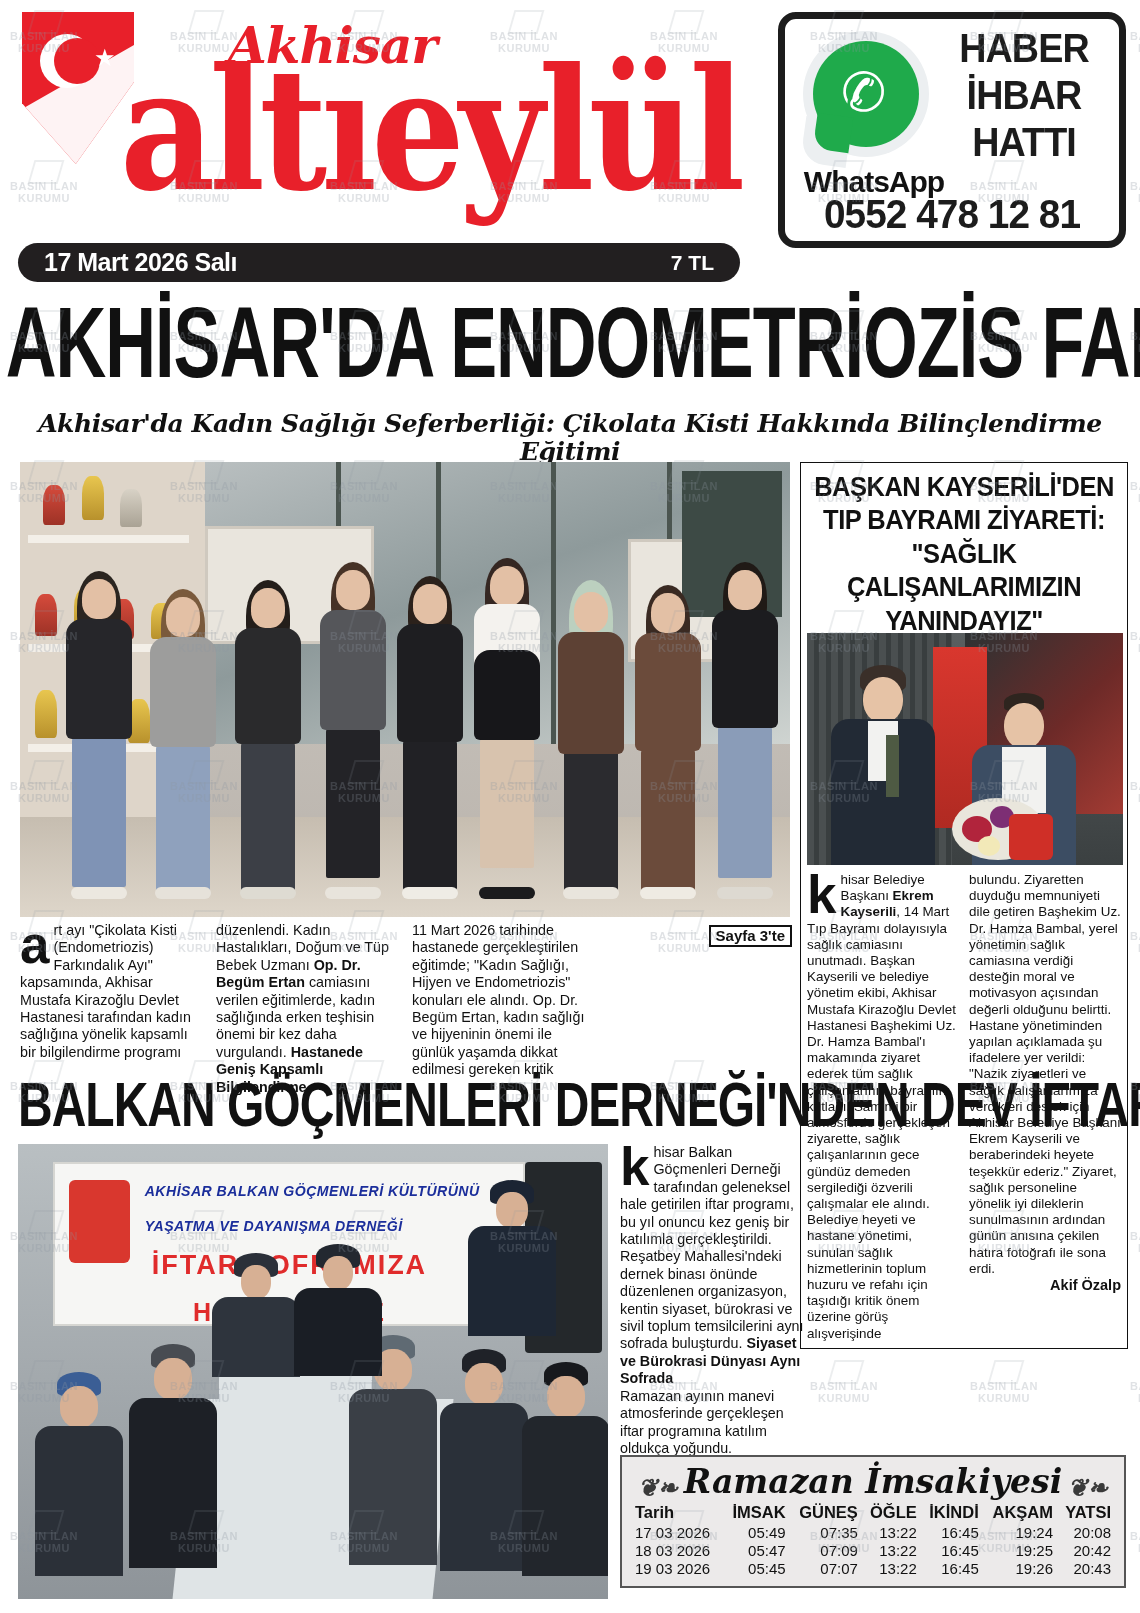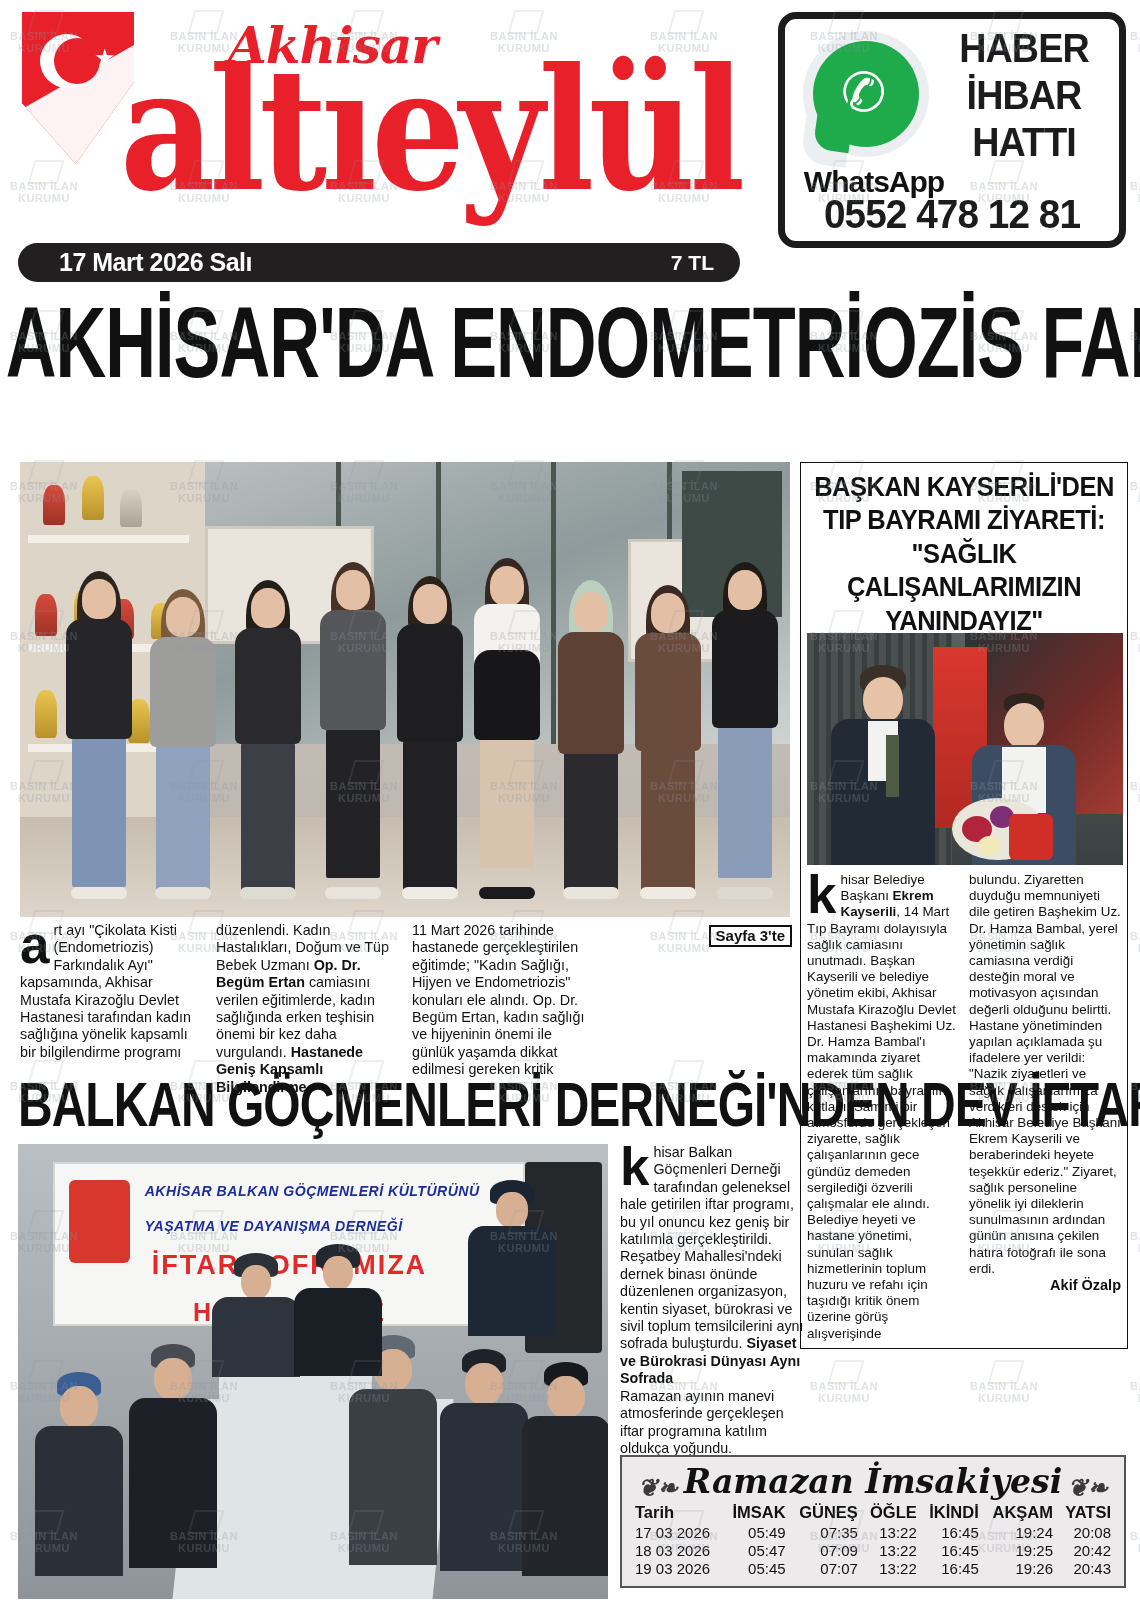--- a/index.html
+++ b/index.html
@@ -237,21 +237,21 @@
     height: 39px;
     background: #221f20;
     border-radius: 20px;
     color: #fff;
     display: flex;
     align-items: center;
     justify-content: space-between;
     padding: 0 26px;
     z-index: 11;
   }
-  .date-bar .d { font-size: 25px; font-weight: bold; letter-spacing: -.5px; margin-left: 15px; }
+  .date-bar .d { font-size: 25px; font-weight: bold; letter-spacing: -.5px; }
   .date-bar .p { font-size: 21px; font-weight: bold; }
 
   
   .lead-zone { position: relative; z-index: 10; margin-top: 50px; }
   .lead-headline {
     text-align: center;
     font-size: 71px;
     line-height: 74px;
     font-weight: bold;
     color: #111;
@@ -498,20 +498,21 @@
   </div>
 
   <div class="date-bar">
     <span class="d">17 Mart 2026 Salı</span>
     <span class="p">7 TL</span>
   </div>
 </div>
 
 <div class="lead-zone">
   <div class="lead-headline">AKHİSAR'DA ENDOMETRİOZİS FARKINDALIĞI</div>
+  <div class="lead-sub">Akhisar'da Kadın Sağlığı Seferberliği: Çikolata Kisti Hakkında Bilinçlendirme Eğitimi</div>
 </div>
 
 <div class="main-grid">
 
   <div class="col-left">
 
     <div class="photo photo-lead">
       <div class="scene-hall">
         <div class="hall-wallL"></div>
         <div class="hall-shelf" style="top:16%"></div>

